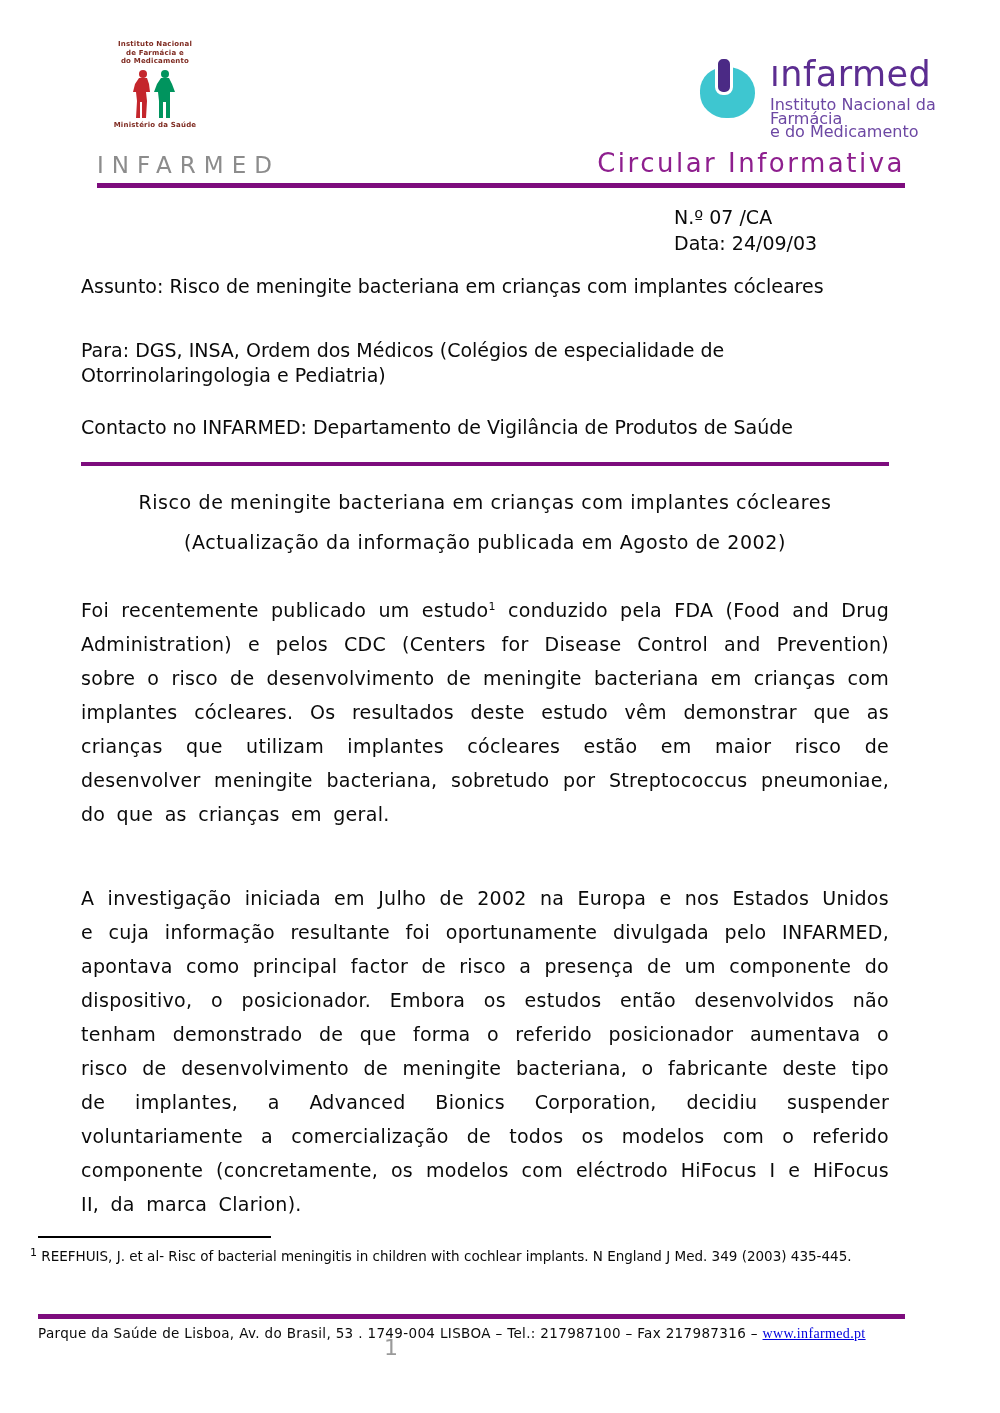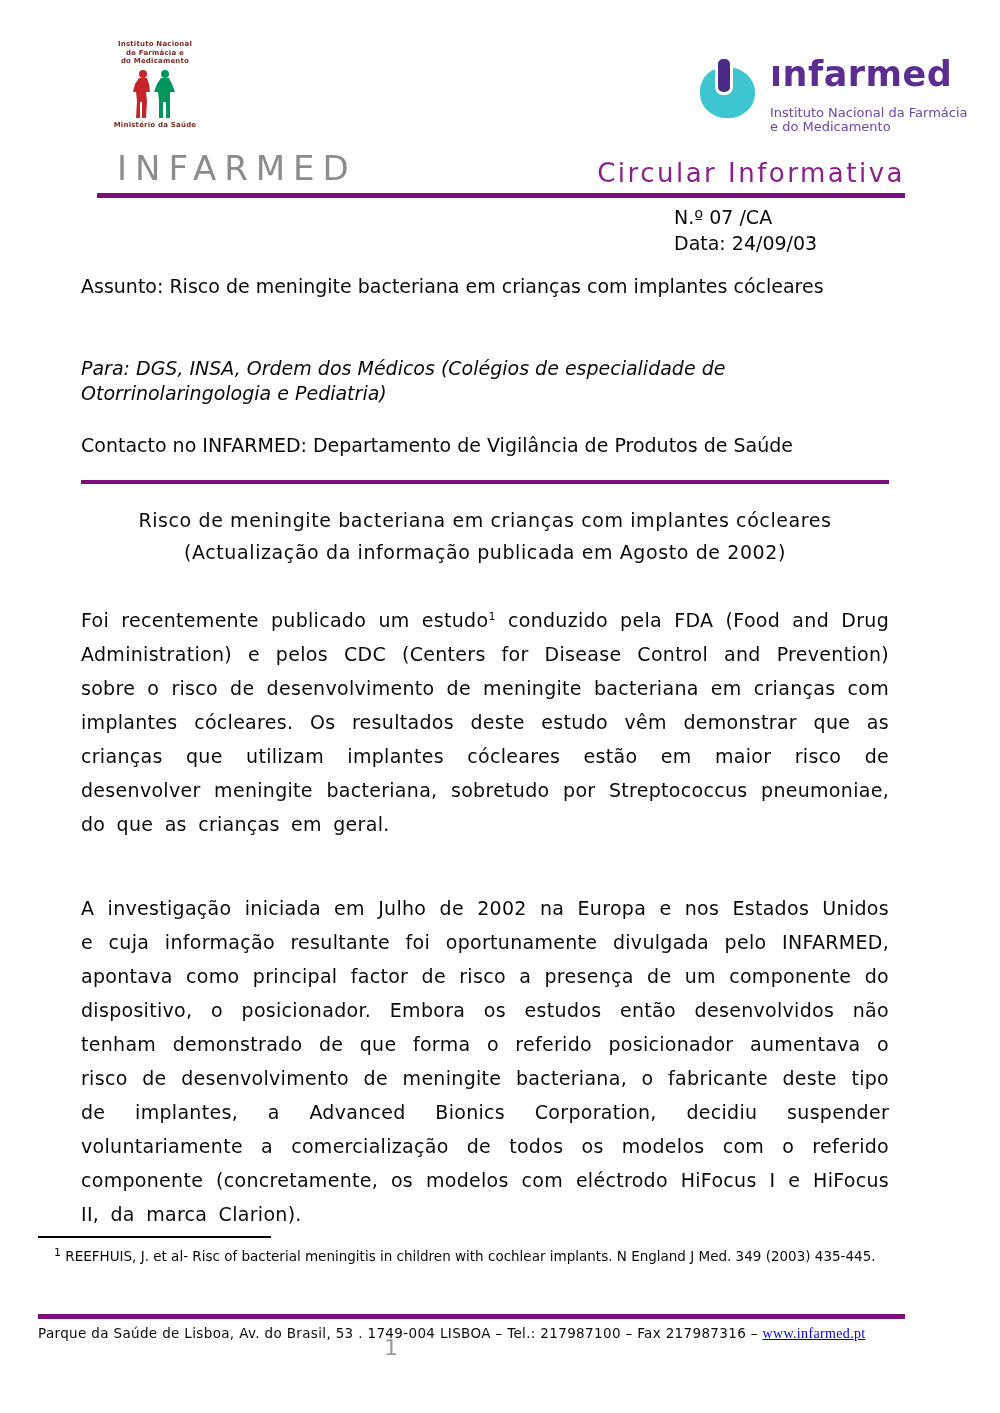--- a/index.html
+++ b/index.html
@@ -32,50 +32,50 @@
   .seal-lines{font-size:7px;line-height:8.5px;font-weight:bold;color:var(--seal-text-maroon);letter-spacing:.2px;}
   .seal-figures{margin:3px auto 2px;width:54px;height:50px;}
   .seal-bottom{font-size:7px;font-weight:bold;color:var(--seal-text-maroon);letter-spacing:.2px;}
 
   
   .brand{position:absolute;left:700px;top:56px;display:flex;align-items:flex-start;}
   .brand-mark{position:relative;width:62px;height:64px;flex:0 0 auto;}
   .brand-blob{position:absolute;left:0;top:11px;width:55px;height:51px;background:var(--logo-teal);border-radius:46% 50% 48% 48%;}
   .brand-pen{position:absolute;left:15px;top:0;width:12px;height:33px;background:var(--logo-bar-purple);border:3px solid #fff;border-radius:8px;}
   .brand-text{margin-left:8px;}
-  .brand-word{font-size:35px;line-height:36px;font-weight:700;color:var(--logo-wordmark-purple);letter-spacing:.5px;}
-  .brand-caption{font-size:13px;line-height:13.5px;color:var(--logo-caption-purple);margin-top:14px;}
+  .brand-word{font-size:35px;line-height:36px;font-weight:400;color:var(--logo-wordmark-purple);letter-spacing:.5px;}
+  .brand-caption{font-size:16px;line-height:13.5px;color:var(--logo-caption-purple);margin-top:6px;}
 
   
   .masthead{
     position:absolute;left:97px;top:148px;width:808px;
     display:flex;justify-content:space-between;align-items:flex-end;
     border-bottom:5px solid var(--accent-purple);
     padding-bottom:5px;
   }
-  .masthead-org{font-size:34px;color:var(--masthead-gray);letter-spacing:8px;margin-left:20px;}
+  .masthead-org{font-size:23px;color:var(--masthead-gray);letter-spacing:8px;}
   .masthead-doc{font-size:26px;color:var(--heading-purple);letter-spacing:2.5px;}
 
   
   .content{position:absolute;left:81px;top:205px;width:808px;font-size:19px;line-height:25.5px;}
   .refblock{margin-left:593px;white-space:nowrap;}
   .meta-assunto{margin-top:18px;}
-  .meta-para{margin-top:56px;max-width:690px;font-style:italic;}
+  .meta-para{margin-top:38px;max-width:690px;}
   .meta-contacto{margin-top:26px;}
   .midrule{margin-top:22px;height:4px;background:var(--accent-purple);}
   .doc-title-1{margin-top:24px;text-align:center;letter-spacing:.6px;}
-  .doc-title-2{margin-top:6px;text-align:center;letter-spacing:.6px;}
+  .doc-title-2{margin-top:14px;text-align:center;letter-spacing:.6px;}
   .body-par{line-height:34px;text-align:justify;word-spacing:5px;letter-spacing:.3px;}
   .body-par.p1{margin-top:38px;}
   .body-par.p2{margin-top:50px;}
   sup{font-size:11px;line-height:0;}
 
   
   .footnote-sep{position:absolute;left:38px;top:1236px;width:233px;border-top:2px solid #000;}
-  .footnote{position:absolute;left:54px;top:1242px;width:878px;font-size:13.5px;line-height:28px;}
+  .footnote{position:absolute;left:30px;top:1242px;width:878px;font-size:13.5px;line-height:28px;}
   .footer-rule{position:absolute;left:38px;top:1314px;width:867px;height:5px;background:var(--accent-purple);}
   .footer-line{position:absolute;left:38px;top:1325px;width:900px;font-size:13.5px;letter-spacing:.35px;white-space:nowrap;}
   .footer-link{font-family:"Liberation Serif","DejaVu Serif",serif;color:var(--link-blue);text-decoration:underline;font-size:14px;}
   .page-number{position:absolute;left:384px;top:1335px;font-size:22px;color:var(--page-number-gray);}
 </style>
 </head>
 <body>
 
 <div class="page">
 

